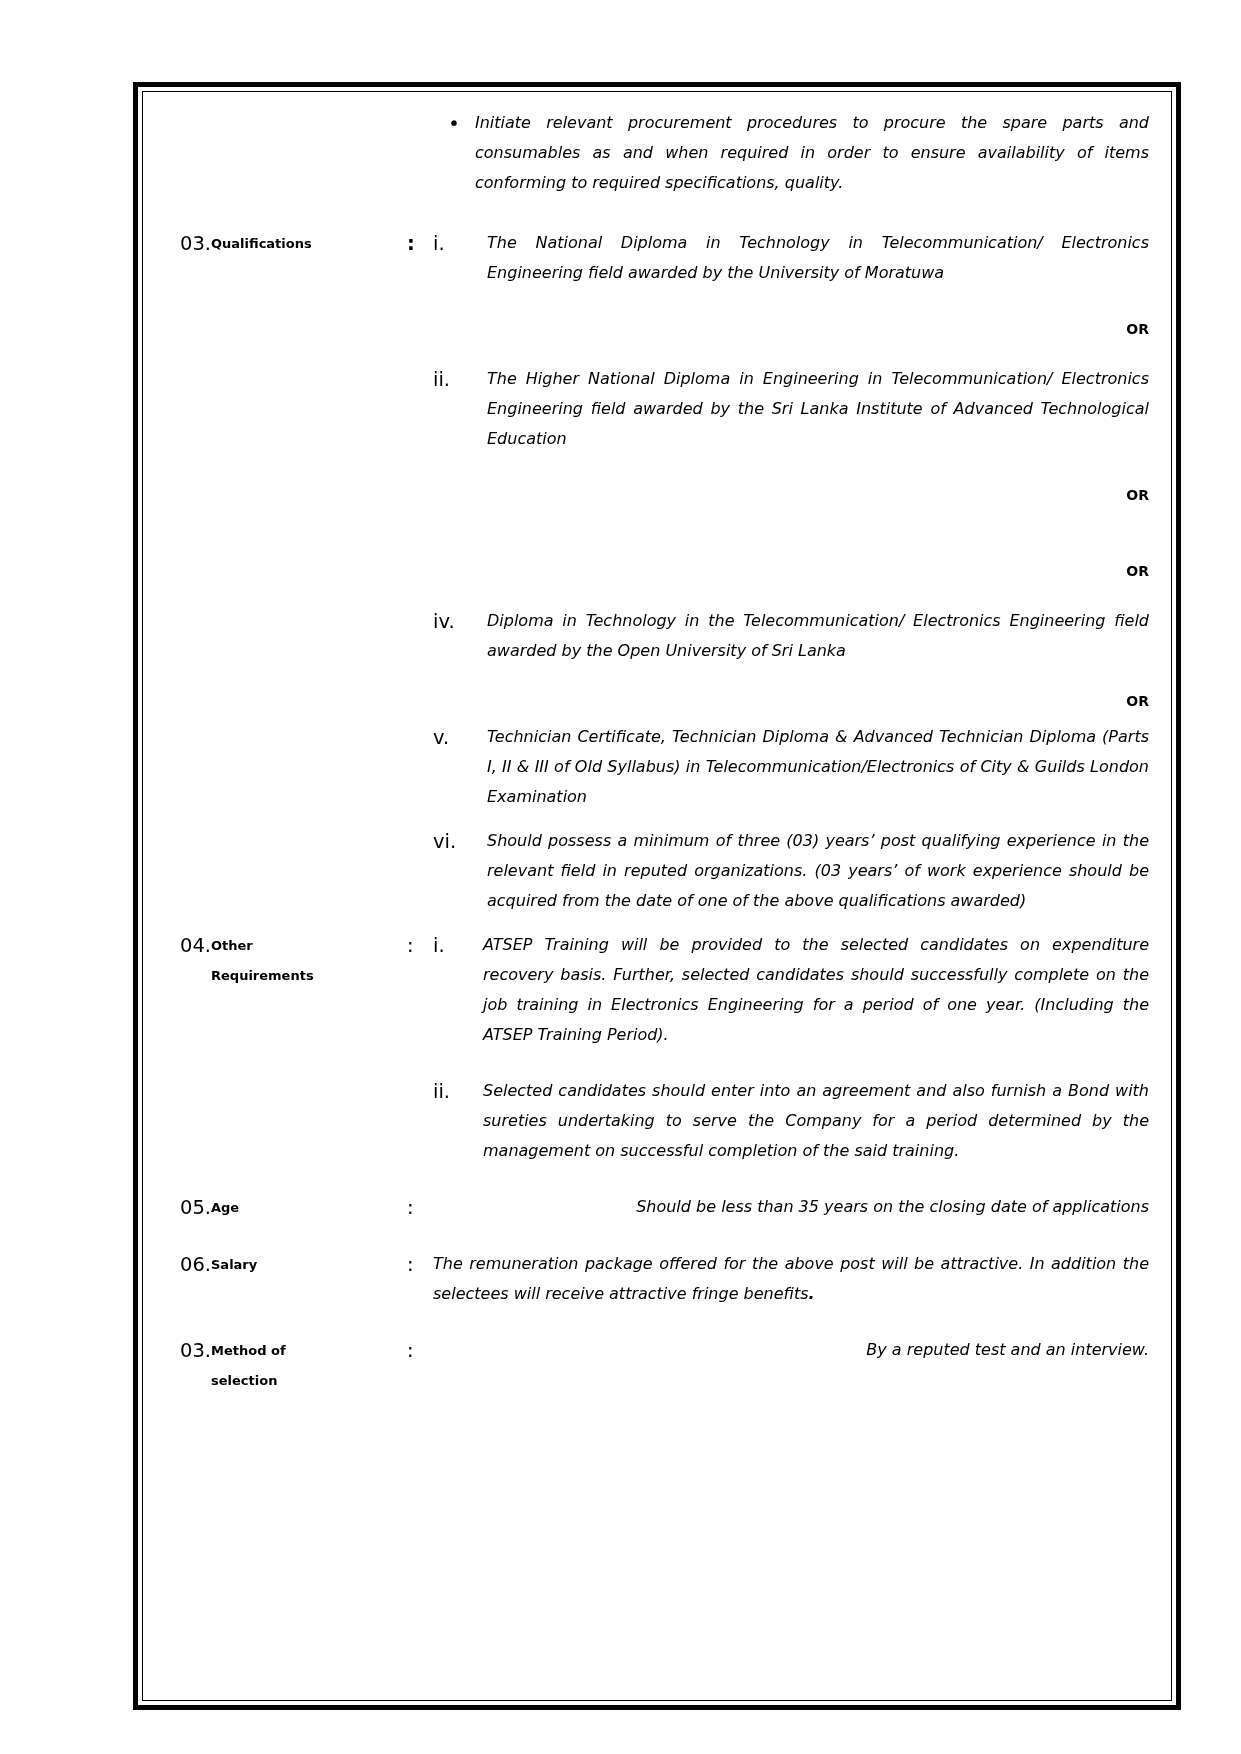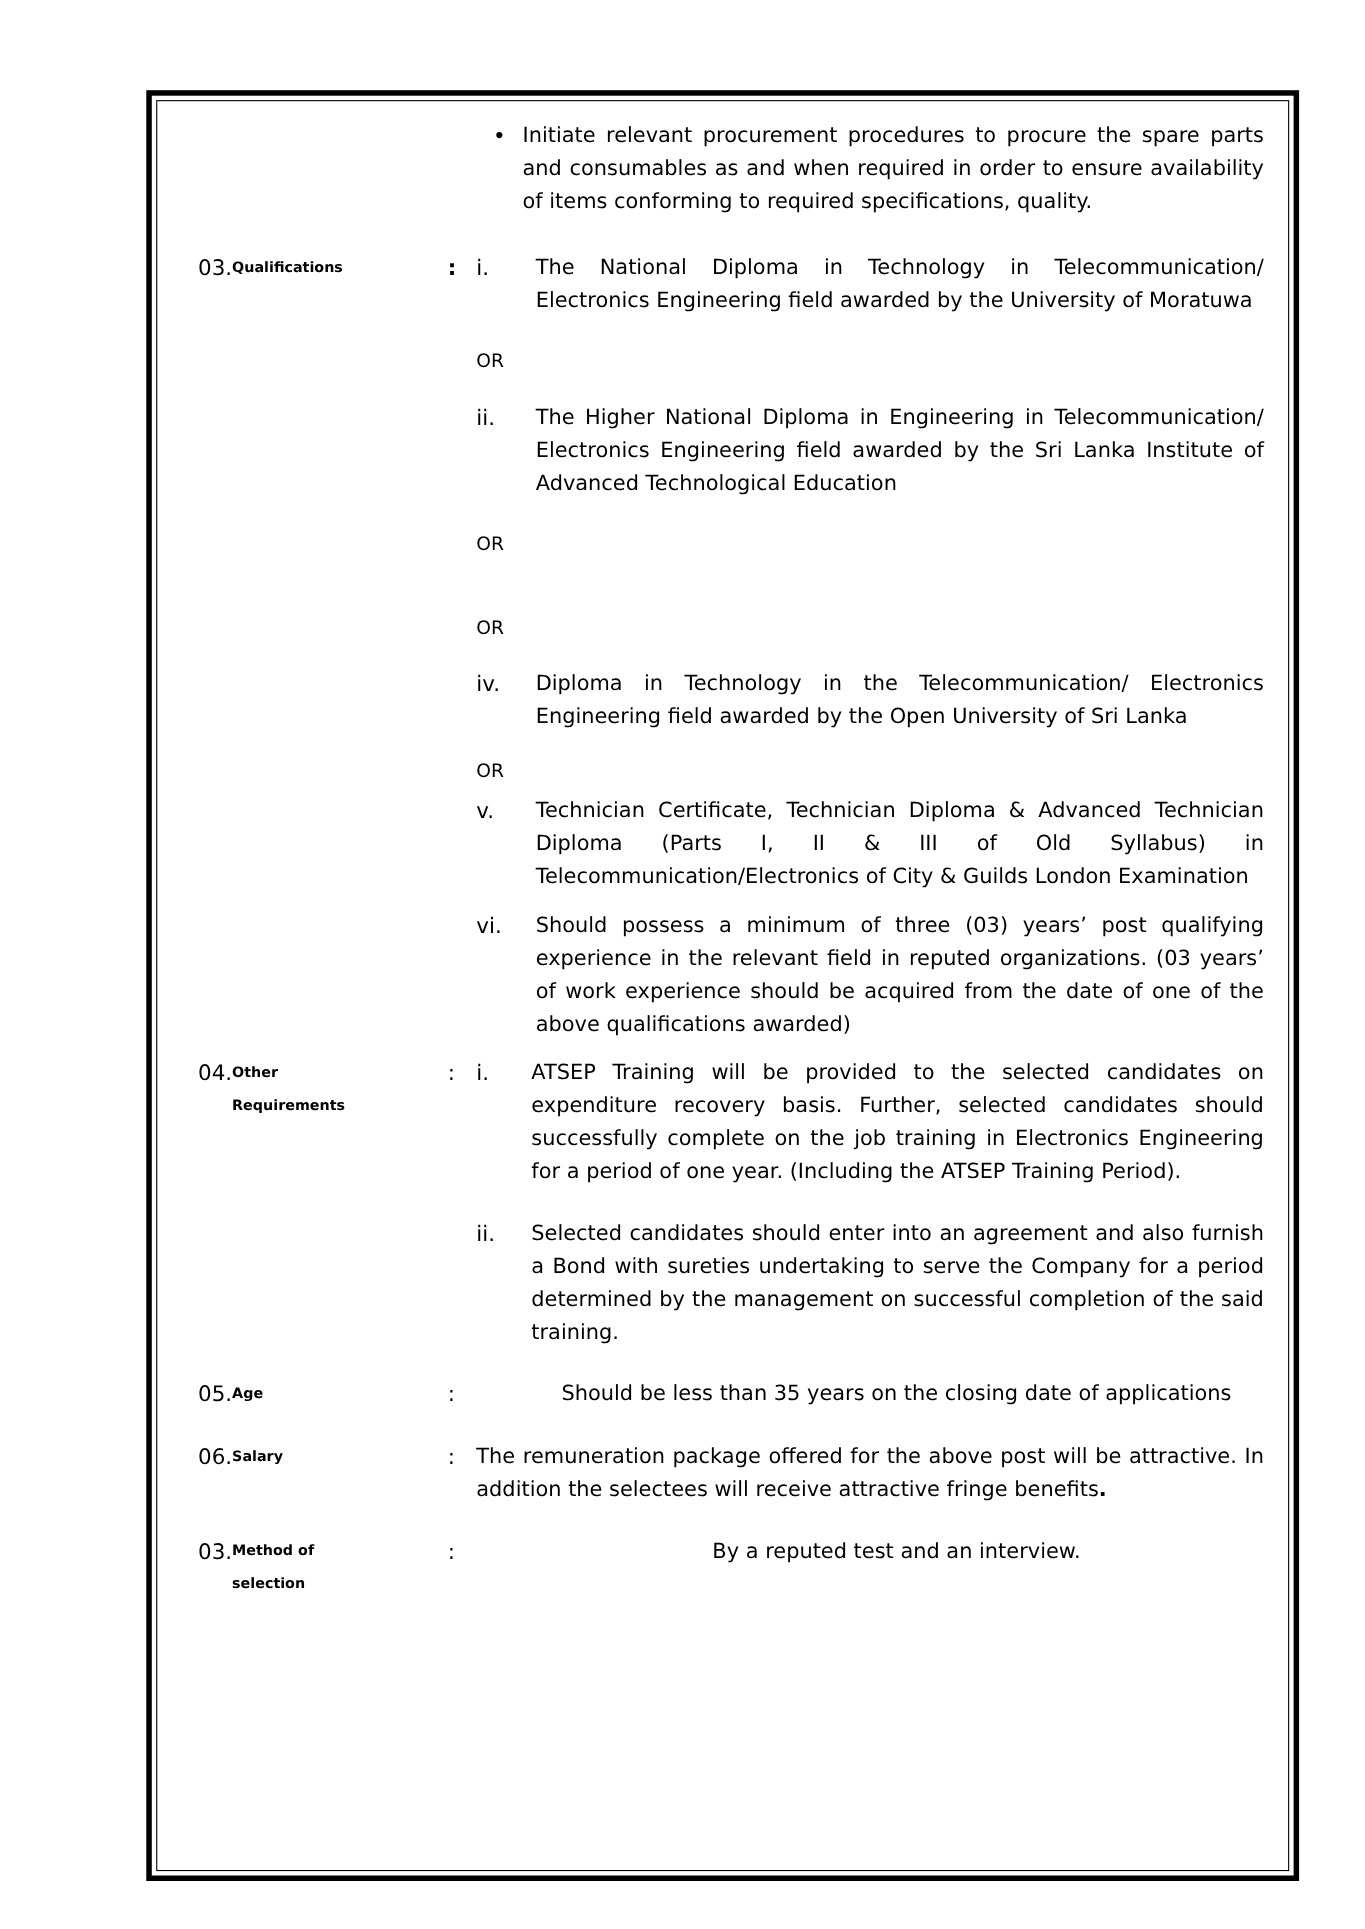--- a/index.html
+++ b/index.html
@@ -82,27 +82,28 @@
     padding-top: 1px;
   }
   .col-colon.plain { font-weight: normal; }
   .col-body {
     flex: 1 1 auto;
     min-width: 0;
   }
 
   
   .para {
-    font-size: 19px;
+    font-size: 16px;
     line-height: 30px;
     text-align: justify;
     text-justify: inter-word;
     margin: 0;
-  }
-  .para.left { text-align: center; margin-left: 48px; }
+    font-style: italic;
+  }
+  .para.left { text-align: right; margin-left: 48px; }
 
   
   .bullet-row {
     display: flex;
     align-items: flex-start;
   }
   .bullet-marker {
     flex: 0 0 42px;
     width: 42px;
     font-size: 19.5px;
@@ -121,23 +122,23 @@
     flex: 0 0 54px;
     width: 54px;
     font-size: 19.5px;
     line-height: 30px;
     padding-top: 1px;
   }
   .rn-marker.narrow { flex-basis: 50px; width: 50px; }
   .rn-text { flex: 1 1 auto; min-width: 0; }
 
   .conj {
-    text-align: left;
-    font-weight: normal;
-    font-size: 17px;
+    text-align: right;
+    font-weight: bold;
+    font-size: 14px;
     line-height: 30px;
     margin: 0;
   }
   .sp-20 { height: 20px; }
   .sp-14 { height: 14px; }
   .sp-6  { height: 6px; }
   .sp-26 { height: 26px; }
   .sp-30 { height: 30px; }
 
   .label-stack { line-height: 30px; }

